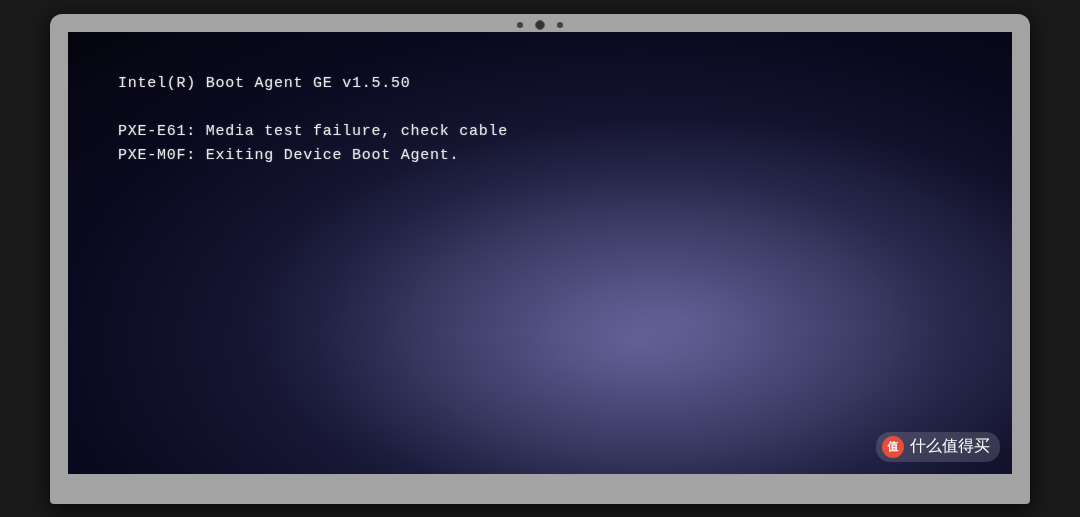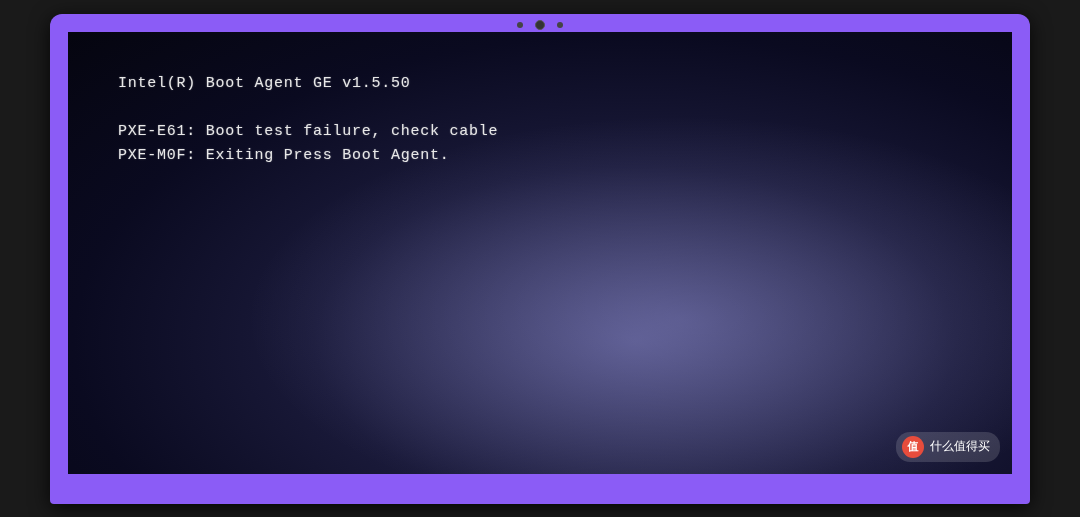--- a/index.html
+++ b/index.html
@@ -11,21 +11,21 @@
       display: flex;
       align-items: center;
       justify-content: center;
       font-family: Arial, sans-serif;
       overflow: hidden;
     }
 
     .laptop-bezel {
       width: 980px;
       height: 490px;
-      background: #8b5cf6;
+      background: #a3a3a3;
       border-radius: 12px 12px 4px 4px;
       padding: 18px 18px 30px 18px;
       position: relative;
       box-shadow: 0 4px 20px rgba(0,0,0,0.8);
     }
 
     .webcam-area {
       position: absolute;
       top: 6px;
       left: 50%;
@@ -110,40 +110,40 @@
       display: flex;
       align-items: center;
       justify-content: center;
       font-size: 11px;
       font-weight: bold;
       color: white;
     }
 
     .watermark-text {
       color: white;
-      font-size: 12px;
+      font-size: 16px;
       font-family: Arial, sans-serif;
     }
   </style>
 </head>
 <body>
 
 <div class="laptop-bezel">
   <div class="webcam-area">
     <div class="webcam-dot"></div>
     <div class="webcam"></div>
     <div class="webcam-dot"></div>
   </div>
 
   <div class="screen">
     <div class="bios-text">
       <span class="line">Intel(R) Boot Agent GE v1.5.50</span>
       <span class="blank"></span>
-      <span class="line">PXE-E61: Boot test failure, check cable</span>
-      <span class="line">PXE-M0F: Exiting Press Boot Agent.</span>
+      <span class="line">PXE-E61: Media test failure, check cable</span>
+      <span class="line">PXE-M0F: Exiting Device Boot Agent.</span>
     </div>
 
     <div class="watermark">
       <div class="watermark-logo">值</div>
       <span class="watermark-text">什么值得买</span>
     </div>
   </div>
 </div>
 
 </body></html>

